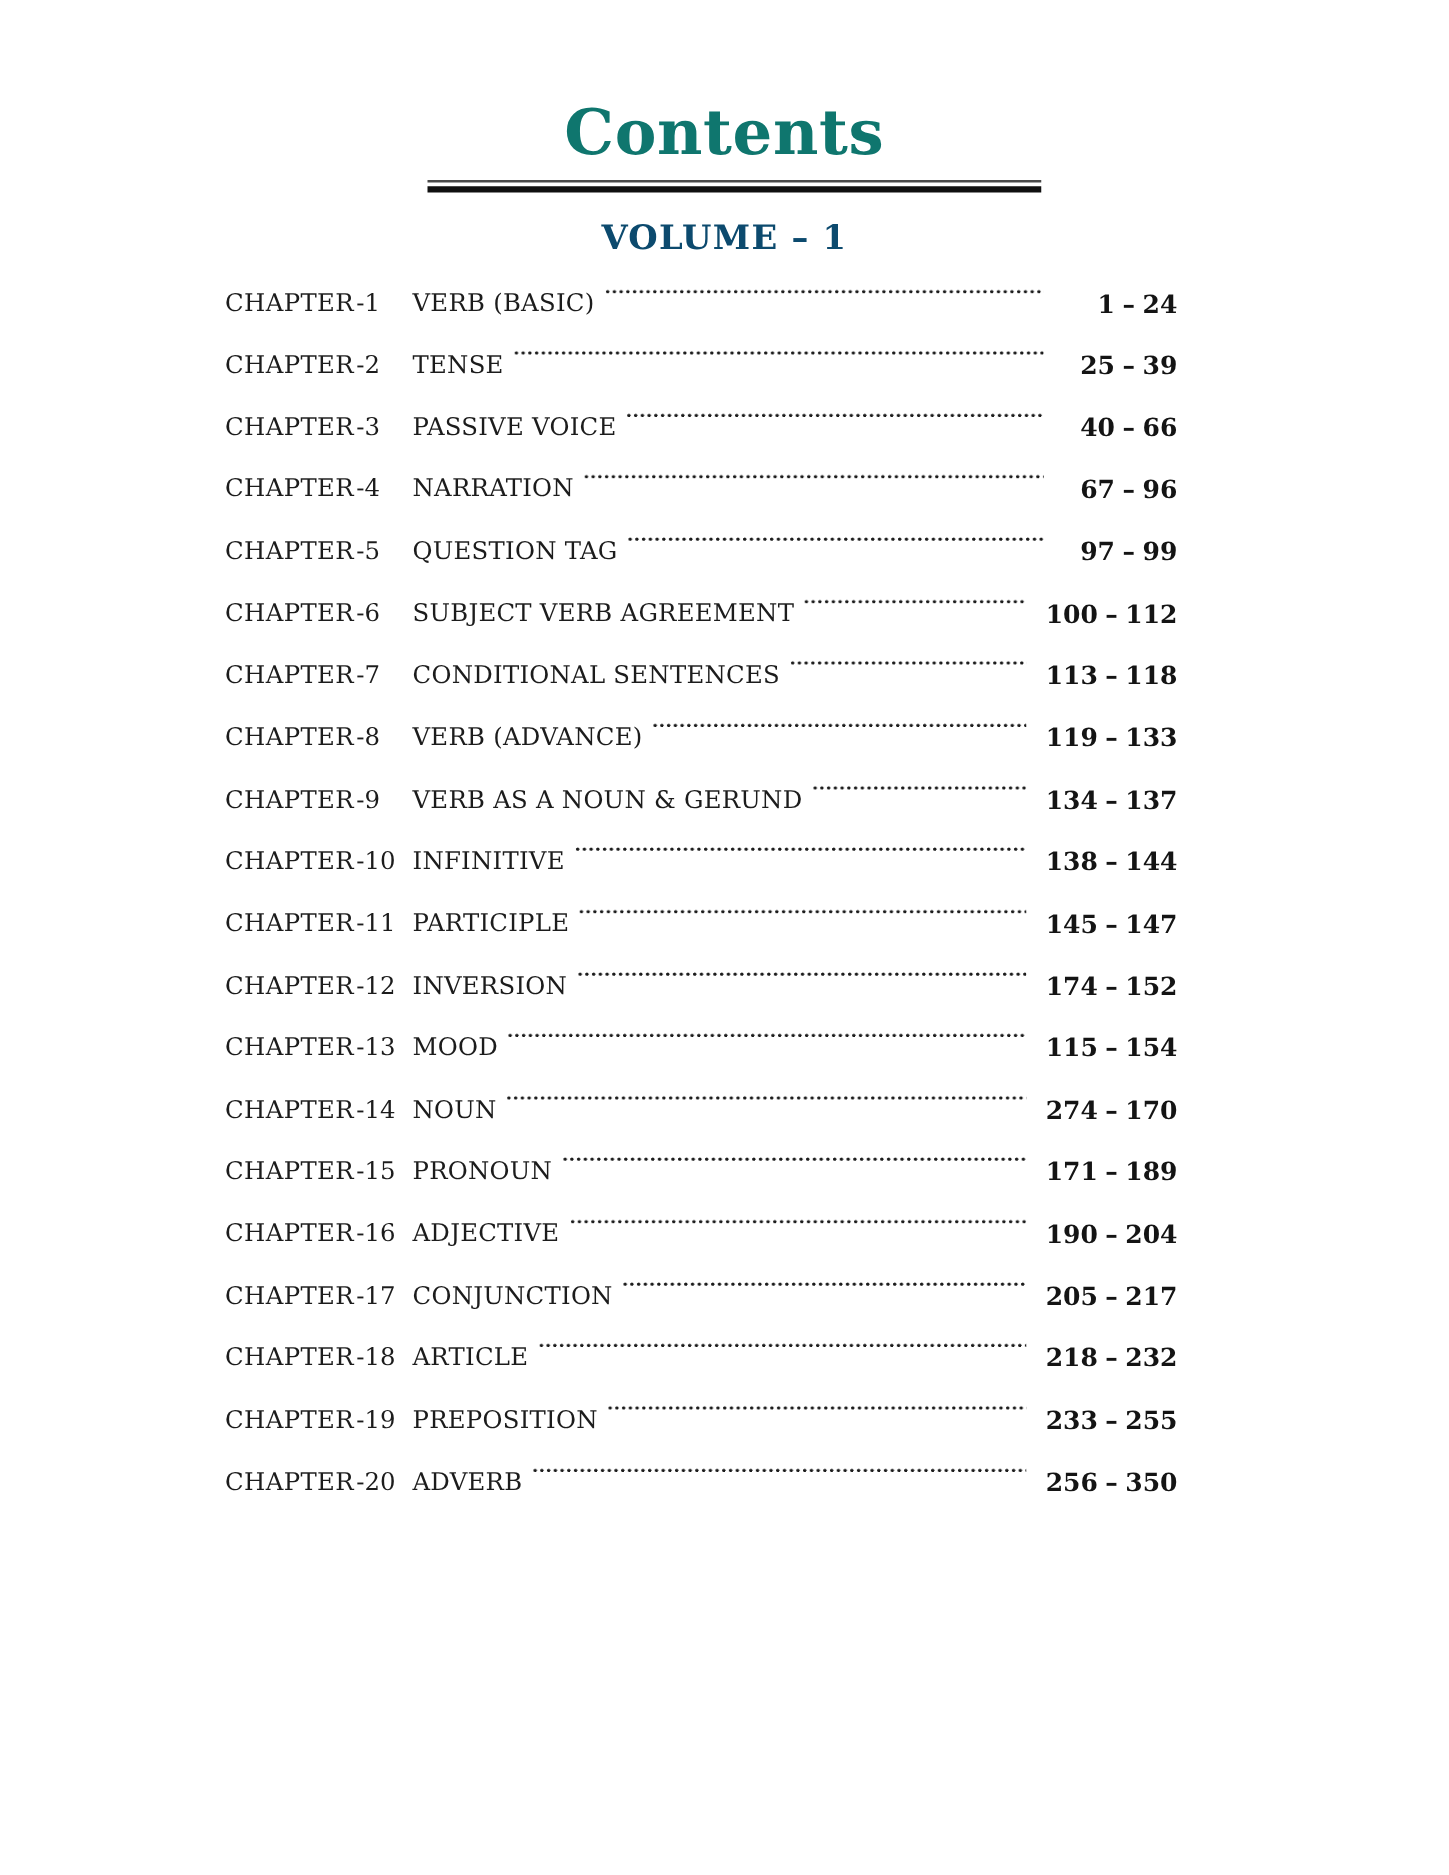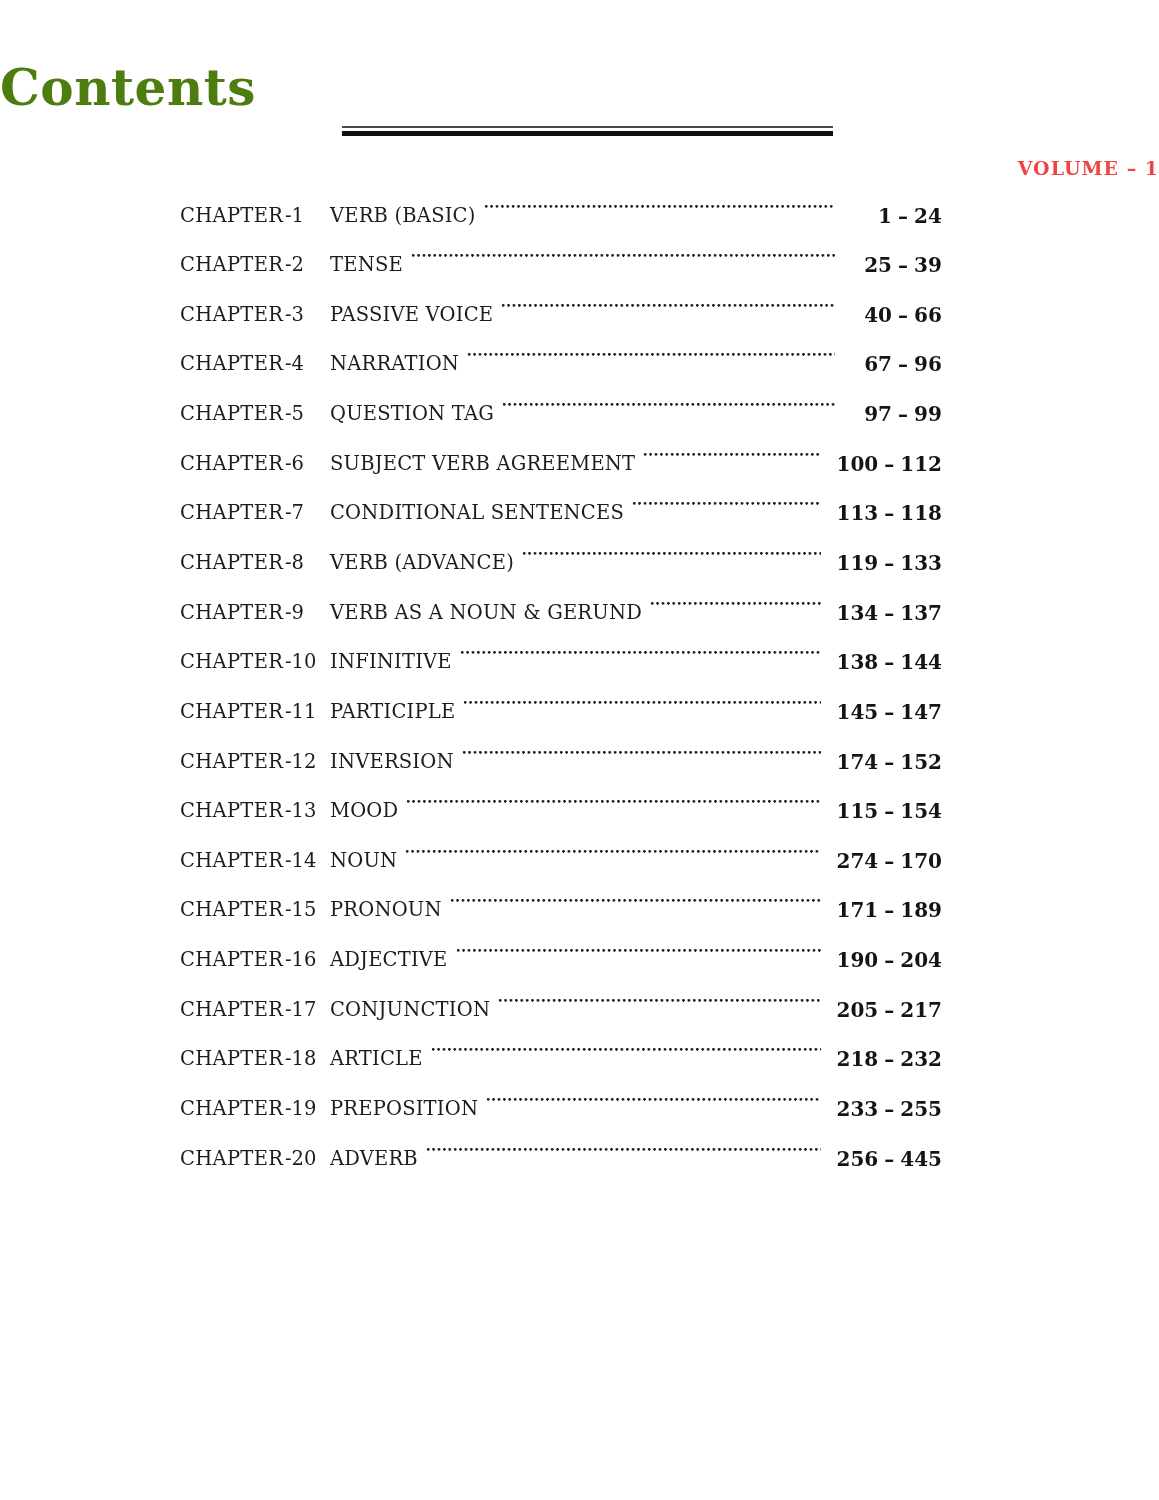--- a/index.html
+++ b/index.html
@@ -13,49 +13,49 @@
     font-family: "DejaVu Serif", serif;
     color: #1c1c1c;
     overflow: hidden;
   }
   .page {
     position: relative;
     width: 1159px;
     height: 1500px;
   }
   .page-title {
-    margin: 59px 0 0 0;
-    text-align: left;
+    margin: 77px 0 0 0;
+    text-align: center;
     font-size: 50px;
     line-height: 1.15;
     font-weight: bold;
-    color: #4d7c0f;
+    color: #0f766e;
     letter-spacing: 0.5px;
   }
   .title-divider {
     width: 491px;
     margin: 9px auto 0;
     position: relative;
     left: 8px;
   }
   .rule-thin {
     height: 2px;
     background: #4a4a4a;
   }
   .rule-thick {
     height: 5px;
     background: #101010;
     margin-top: 3px;
   }
   .volume-heading {
     margin: 21px 0 0 0;
-    text-align: right;
-    font-size: 19px;
+    text-align: center;
+    font-size: 27px;
     font-weight: bold;
-    color: #ef4444;
+    color: #0c4a6e;
     letter-spacing: 1px;
   }
   .toc {
     margin: 25px 0 0 180px;
     width: 762px;
   }
   .toc-row {
     display: flex;
     align-items: flex-start;
     height: 49.65px;
@@ -350,18 +350,18 @@
   </div>
 
   <div class="toc-row">
     <span class="col-chapter">CHAPTER</span>
     <span class="col-num">-20</span>
     <span class="col-title">ADVERB</span>
     <span class="leader"></span>
     <span class="col-pages">
       <span class="pg-start">256</span>
       <span class="pg-dash">–</span>
-      <span class="pg-end">445</span>
+      <span class="pg-end">350</span>
     </span>
   </div>
 </div>
 
 </div>
 
 </body></html>

